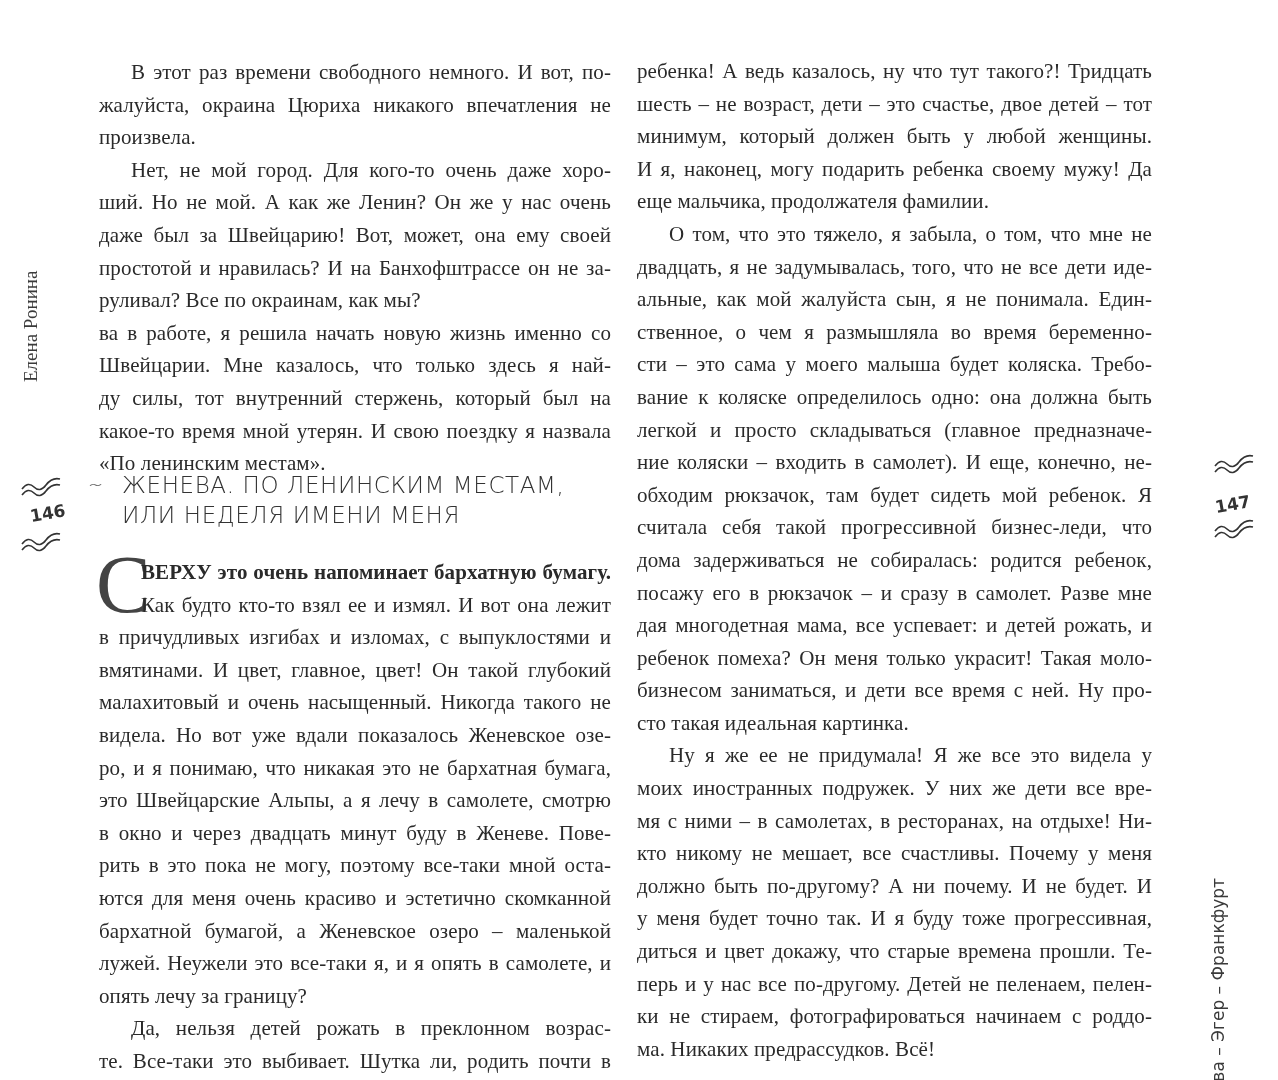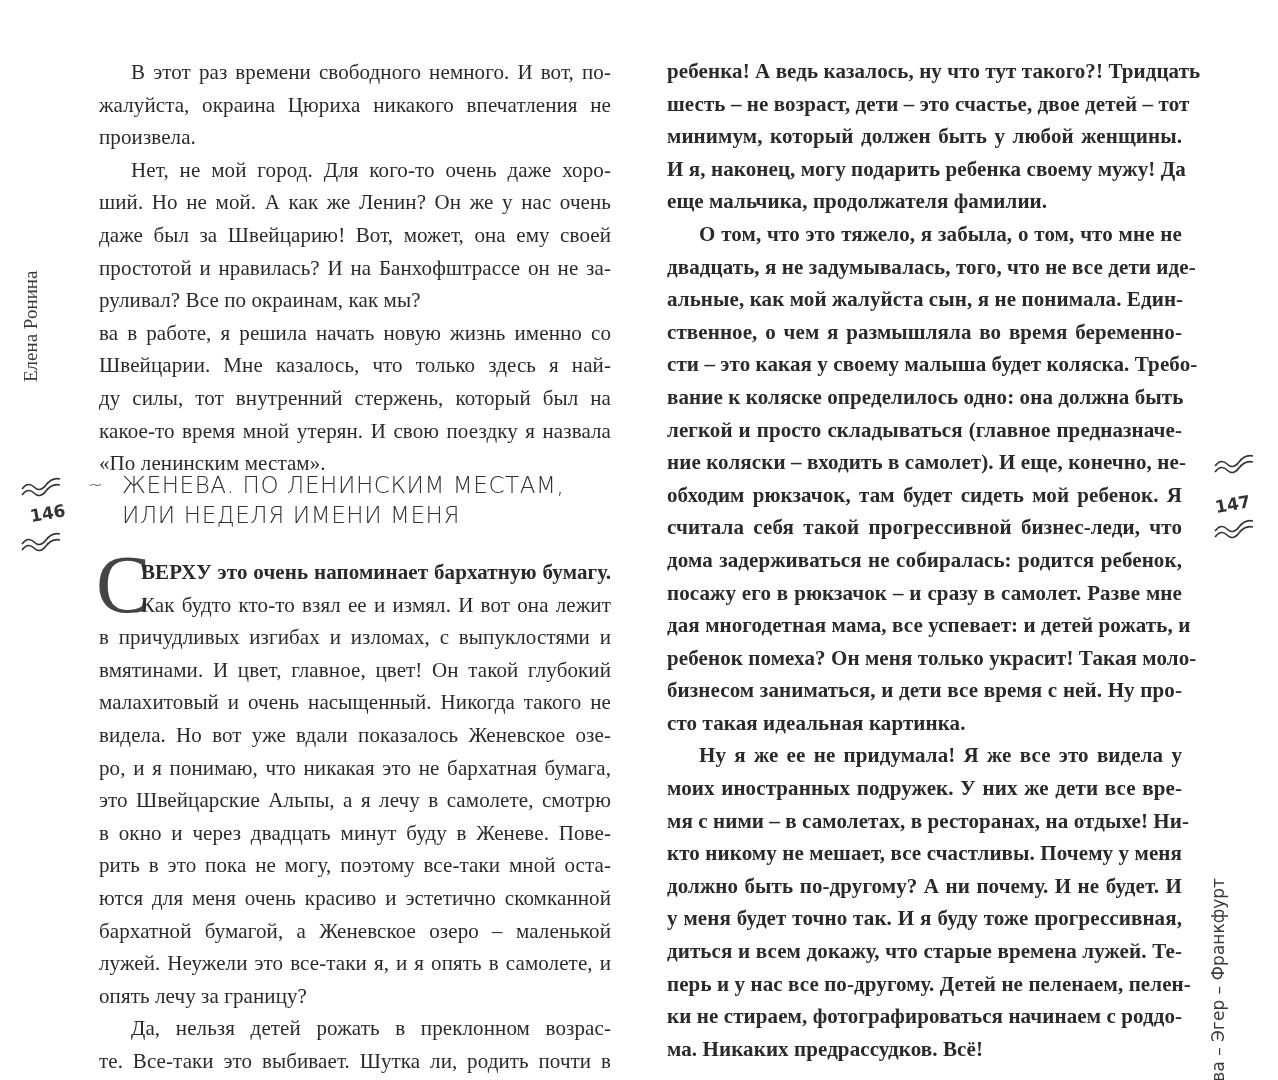--- a/index.html
+++ b/index.html
@@ -5,21 +5,21 @@
     html, body { margin: 0; padding: 0; }
     body {
       width: 1278px; height: 1080px; overflow: hidden;
       background: #ffffff;
       position: relative;
       font-family: "DejaVu Serif", "Liberation Serif", serif;
       color: #2a2a2a;
     }
     .page { position: absolute; top: 0; height: 1080px; }
     .page-left { left: 0; width: 639px; }
-    .page-right { left: 639px; width: 639px; font-weight: bold; }
+    .page-right { left: 609px; width: 639px; }
 
     .text-block { position: absolute; }
     .page-left .text-block { left: 99px; width: 512px; }
     .page-right .text-block { left: 28px; width: 515px; }
 
     .line {
       height: 32.6px;
       line-height: 32.6px;
       font-family: "Liberation Serif", serif;
       font-size: 21px;
@@ -154,40 +154,40 @@
     <div class="line">ребенка! А ведь казалось, ну что тут такого?! Тридцать</div>
     <div class="line">шесть – не возраст, дети – это счастье, двое детей – тот</div>
     <div class="line">минимум, который должен быть у любой женщины.</div>
     <div class="line">И я, наконец, могу подарить ребенка своему мужу! Да</div>
     <div class="line last">еще мальчика, продолжателя фамилии.</div>
 
     <div class="line indent">О том, что это тяжело, я забыла, о том, что мне не</div>
     <div class="line">двадцать, я не задумывалась, того, что не все дети иде-</div>
     <div class="line">альные, как мой жалуйста сын, я не понимала. Един-</div>
     <div class="line">ственное, о чем я размышляла во время беременно-</div>
-    <div class="line">сти – это какая у своему малыша будет коляска. Требо-</div>
+    <div class="line">сти – это сама у моего малыша будет коляска. Требо-</div>
     <div class="line">вание к коляске определилось одно: она должна быть</div>
     <div class="line">легкой и просто складываться (главное предназначе-</div>
     <div class="line">ние коляски – входить в самолет). И еще, конечно, не-</div>
     <div class="line">обходим рюкзачок, там будет сидеть мой ребенок. Я</div>
     <div class="line">считала себя такой прогрессивной бизнес-леди, что</div>
     <div class="line">дома задерживаться не собиралась: родится ребенок,</div>
     <div class="line">посажу его в рюкзачок – и сразу в самолет. Разве мне</div>
     <div class="line">дая многодетная мама, все успевает: и детей рожать, и</div>
     <div class="line">ребенок помеха? Он меня только украсит! Такая моло-</div>
     <div class="line">бизнесом заниматься, и дети все время с ней. Ну про-</div>
     <div class="line last">сто такая идеальная картинка.</div>
 
     <div class="line indent">Ну я же ее не придумала! Я же все это видела у</div>
     <div class="line">моих иностранных подружек. У них же дети все вре-</div>
     <div class="line">мя с ними – в самолетах, в ресторанах, на отдыхе! Ни-</div>
     <div class="line">кто никому не мешает, все счастливы. Почему у меня</div>
     <div class="line">должно быть по-другому? А ни почему. И не будет. И</div>
     <div class="line">у меня будет точно так. И я буду тоже прогрессивная,</div>
-    <div class="line">диться и всем докажу, что старые времена лужей. Те-</div>
+    <div class="line">диться и цвет докажу, что старые времена прошли. Те-</div>
     <div class="line">перь и у нас все по-другому. Детей не пеленаем, пелен-</div>
     <div class="line">ки не стираем, фотографироваться начинаем с роддо-</div>
     <div class="line last">ма. Никаких предрассудков. Всё!</div>
 
   </div>
 </div>
 
 <svg class="wave" style="left:1213px; top:452px;" viewBox="0 0 42 24">
   <path d="M2 14 Q8 6 14 12 T26 10 T40 4"></path>
   <path d="M2 20 Q8 12 14 18 T26 16 T40 10"></path>

